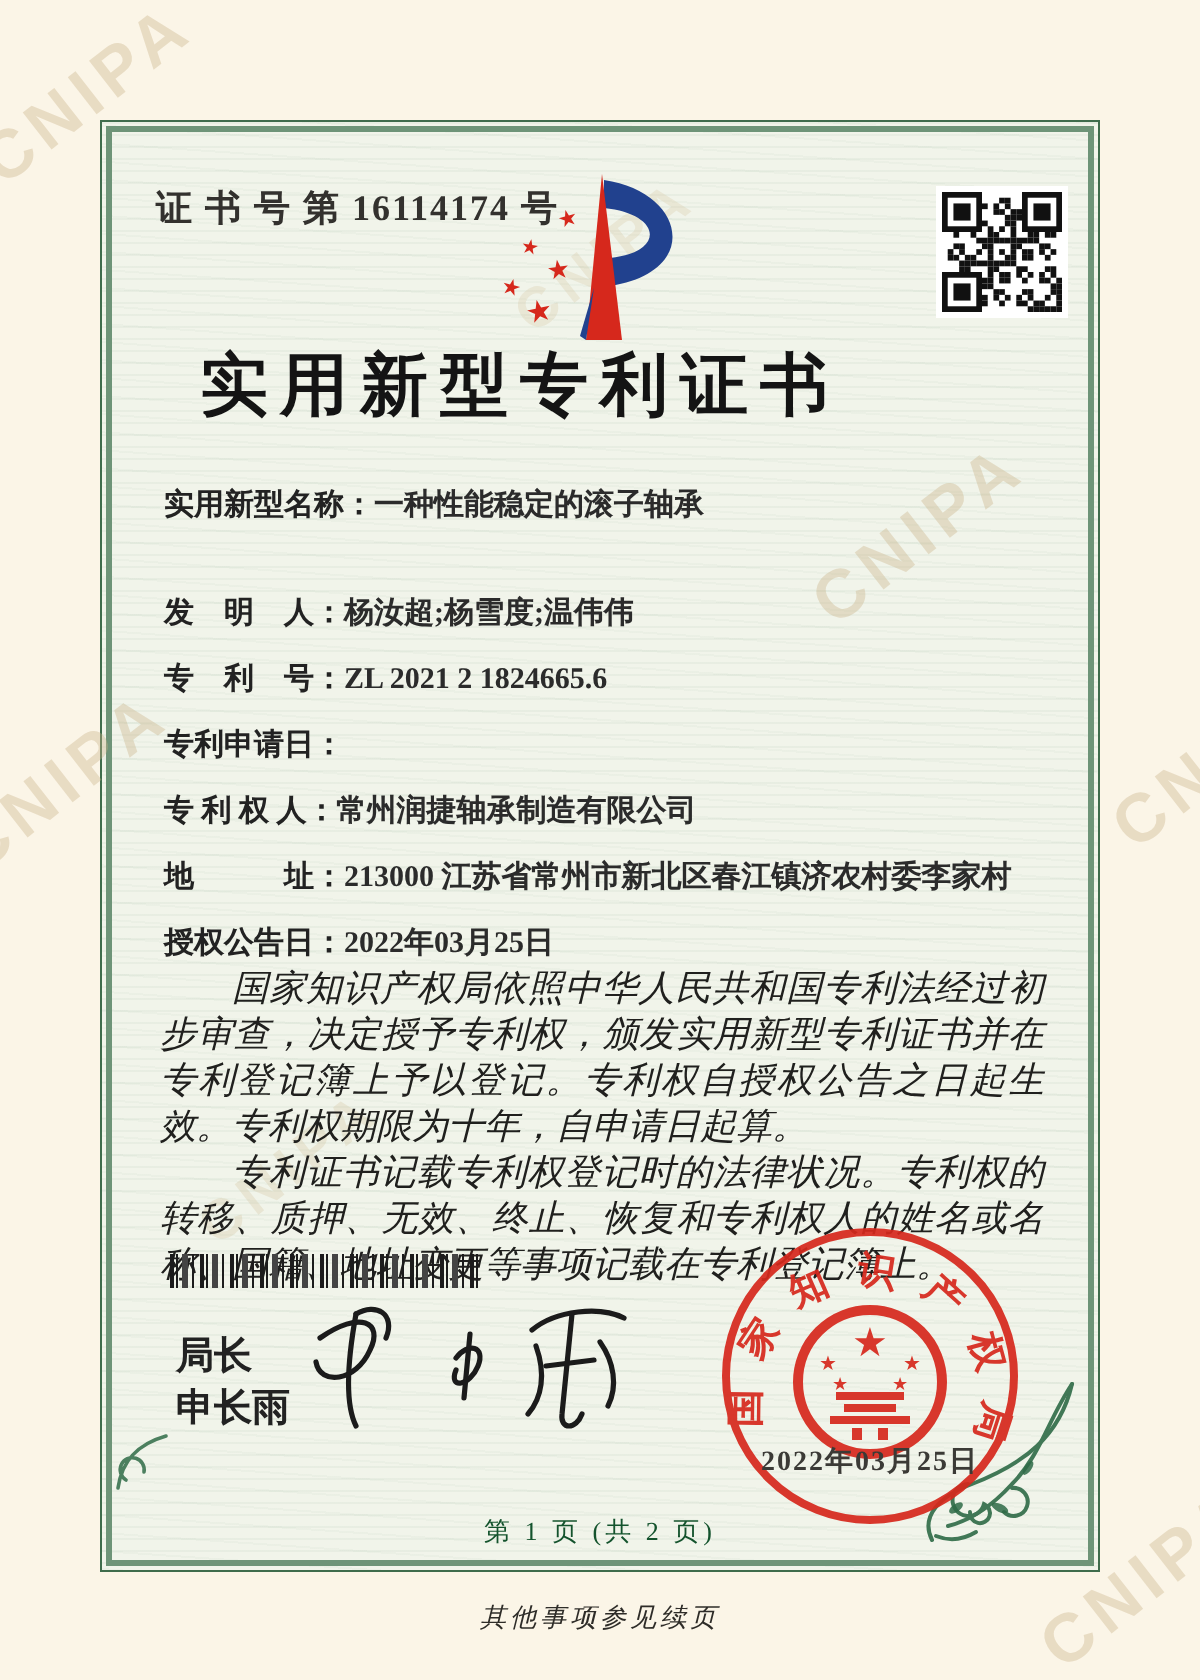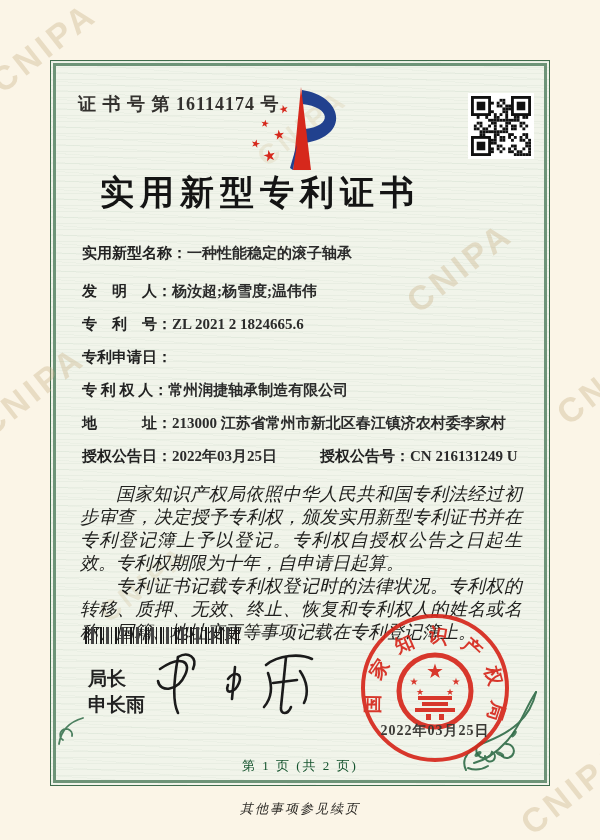--- a/index.html
+++ b/index.html
@@ -43,21 +43,21 @@
     background:#fff;padding:3px;box-sizing:border-box;
   }
   .title{
     position:absolute;left:0;top:170px;width:520px;z-index:3;
     text-align:center;font-size:34px;font-weight:bold;letter-spacing:6px;
     color:#141414;
   }
   
   .fields{position:absolute;left:82px;top:243px;width:440px;z-index:3;font-size:15px;}
   .frow{display:flex;margin-bottom:12px;line-height:21px;}
-  .frow.gap-lg{margin-bottom:17px;}
+  .frow.gap-lg{margin-bottom:33px;}
   .flabel{font-weight:bold;color:#222;flex:0 0 auto;white-space:nowrap;}
   .fvalue{font-weight:600;color:#2b2b2b;}
   .grant-row{display:flex;}
   .grant-col1{flex:0 0 238px;display:flex;}
   .grant-col2{display:flex;}
   
   .paras{
     position:absolute;left:80px;top:483px;width:442px;z-index:3;
     font-size:18px;line-height:23px;text-align:justify;
     font-style:italic;color:#20201e;font-weight:500;
@@ -308,24 +308,20 @@
   </div>
   <div class="frow">
     <span class="flabel">地　　　址：</span>
     <span class="fvalue">213000 江苏省常州市新北区春江镇济农村委李家村</span>
   </div>
   <div class="frow grant-row">
     <span class="grant-col1">
       <span class="flabel">授权公告日：</span>
       <span class="fvalue">2022年03月25日</span>
     </span>
-    <span class="grant-col2">
-      <span class="flabel">授权公告号：</span>
-      <span class="fvalue">CN 216131249 U</span>
-    </span>
   </div>
 </div>
 
 <div class="paras">
   <p>国家知识产权局依照中华人民共和国专利法经过初步审查，决定授予专利权，颁发实用新型专利证书并在专利登记簿上予以登记。专利权自授权公告之日起生效。专利权期限为十年，自申请日起算。</p>
   <p>专利证书记载专利权登记时的法律状况。专利权的转移、质押、无效、终止、恢复和专利权人的姓名或名称、国籍、地址变更等事项记载在专利登记簿上。</p>
 </div>
 
 <div class="barcode"></div>
 

